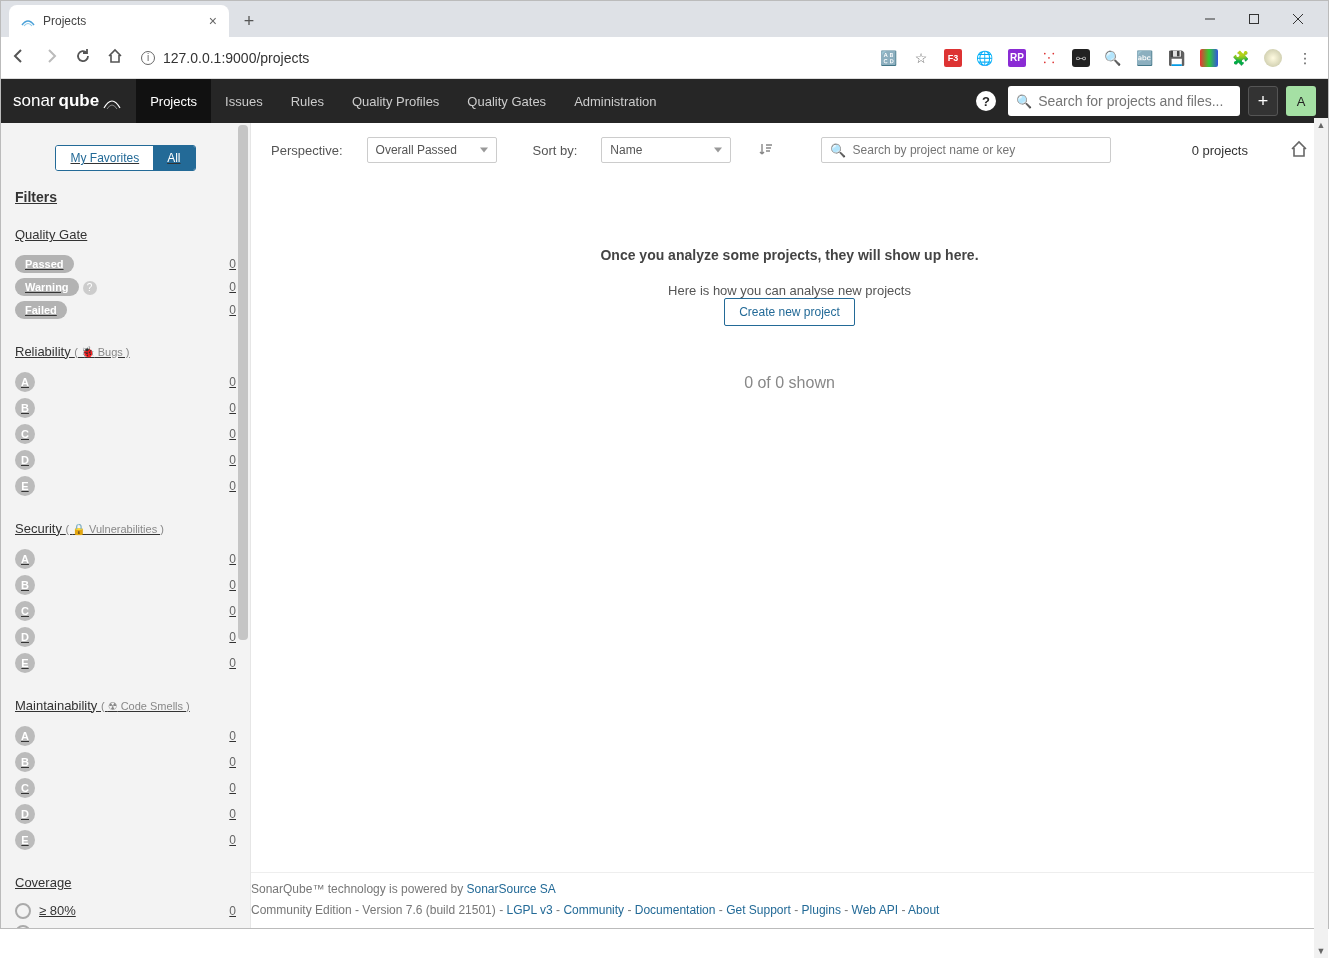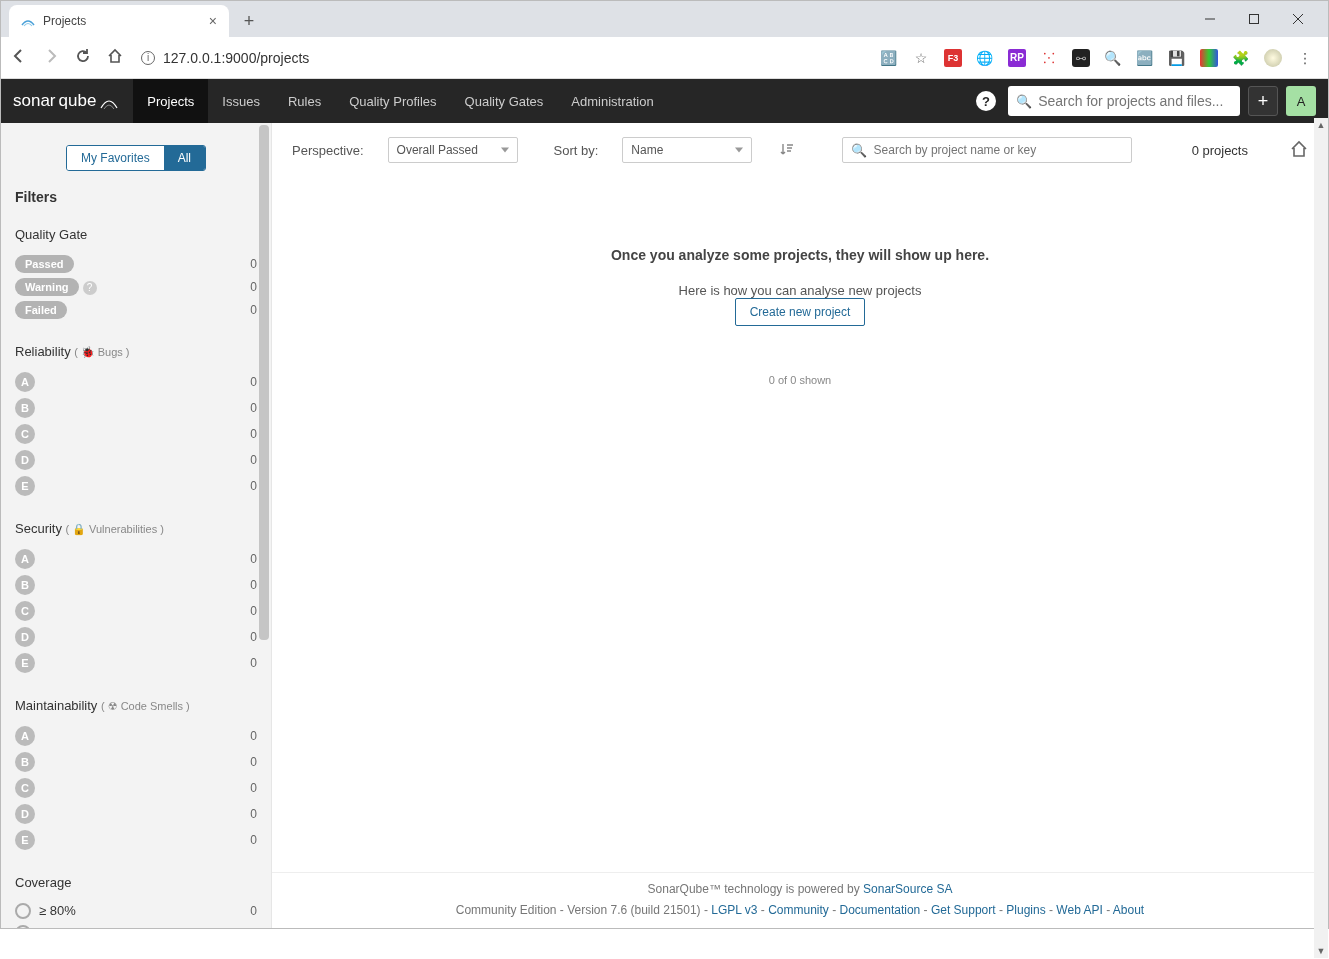--- a/index.html
+++ b/index.html
@@ -20,33 +20,33 @@
   .navicon.disabled { color: #bbb; }
   .addr { flex: 0 0 auto; display: flex; align-items: center; gap: 8px; margin-left: 4px; color: #555; }
   .addr .info-icon { border: 1px solid #666; border-radius: 50%; width: 14px; height: 14px; display:flex; align-items:center; justify-content:center; font-size:10px; color:#666; }
   .addr .url { color: #333; font-size: 14px; }
   .addrbar .rightside { margin-left: auto; display: flex; align-items: center; gap: 14px; padding-right: 6px; }
   .ext-icon { width: 18px; height: 18px; display:flex; align-items:center; justify-content:center; font-size:14px; }
 
   
   .sonar-nav { height: 44px; background: #262626; display: flex; align-items: center; color: #ddd; padding: 0 12px; }
   .logo { color: #fff; font-weight: 300; font-size: 17px; margin-right: 14px; display:flex; align-items:center; gap:3px;}
-  .logo b { font-weight: 400; text-align: center; }
+  .logo b { font-weight: 700; text-align: center; }
   .nav-item { padding: 0 14px; height: 44px; display:flex; align-items:center; color: #ccc; cursor: pointer; font-size: 13px;}
   .nav-item.active { background: #111; color:#fff; }
   .sonar-nav .spacer { flex:1; }
   .help-icon { width: 20px; height: 20px; border-radius: 50%; background:#fff; color:#262626; display:flex; align-items:center; justify-content:center; font-weight:bold; font-size:13px; margin-right:12px; cursor:pointer;}
   .search { width: 232px; height: 30px; background:#fff; border-radius: 3px; display:flex; align-items:center; padding: 0 8px; color:#888; gap:6px; margin-right: 8px; }
   .search input{ border:none; outline:none; font-size:14px; flex:1; color:#0f172a;}
   .plusbtn { width: 30px; height: 30px; background:#333; border:1px solid #555; border-radius:3px; color:#fff; display:flex; align-items:center; justify-content:center; font-size:18px; cursor:pointer; margin-right:8px;}
   .avatar { width:30px; height:30px; background:#a5e0a4; border-radius:3px; display:flex; align-items:center; justify-content:center; color:#222; font-weight:500; cursor:pointer;}
 
   
   .content { flex:1; display:flex; overflow:hidden; background:#fff; }
-  .sidebar { width: 271px; border-right: 1px solid #e6e6e6; background:#f3f3f3; position:relative; overflow-y:auto; padding-bottom: 30px;}
+  .sidebar { width: 250px; border-right: 1px solid #e6e6e6; background:#f3f3f3; position:relative; overflow-y:auto; padding-bottom: 30px; text-decoration: underline;}
   .sidebar-inner { padding: 12px 14px; }
   .fav-toggle { display:flex; border:1px solid #236a97; border-radius: 3px; overflow:hidden; margin: 10px auto 18px; width: fit-content;}
   .fav-toggle div { padding: 5px 14px; font-size:12px; cursor:pointer; }
   .fav-toggle .fav { color:#236a97; background:#fff;}
   .fav-toggle .all { background:#236a97; color:#fff; }
   .filters-title { font-weight:600; color:#333; margin: 10px 0 18px; font-size: 14px; }
   .section-title { font-size:13px; color:#333; margin: 22px 0 10px; }
   .section-sub { color:#888; font-size:11px; }
   .filter-row { display:flex; align-items:center; justify-content:space-between; padding: 3px 0; cursor:pointer; }
   .badge-pill { background:#b3b3b3; color:#fff; font-size:11px; padding: 3px 10px; border-radius: 10px; font-weight:600;}
@@ -65,22 +65,22 @@
   .dropdown::after { content:""; position:absolute; right:8px; top:50%; width:0; height:0; border-left:4px solid transparent; border-right:4px solid transparent; border-top:5px solid #999; transform:translateY(-50%);}
   .sort-icon { color:#888; cursor:pointer; padding:0 4px; font-size:14px;}
   .proj-search { margin-left: 20px; border:1px solid #ccc; border-radius:2px; height:26px; width: 290px; display:flex; align-items:center; padding:0 8px; gap:6px; color:#888;}
   .proj-search input{ border:none; outline:none; font-size:12px; flex:1;}
   .proj-count { margin-left:auto; color:#333; font-size:13px; font-weight:520;}
   .home-icon { color:#666; cursor:pointer; margin-left:18px; }
   .empty { text-align:center; margin-top: 70px; color:#444;}
   .empty h3 { font-size:14px; font-weight:700; margin-bottom: 20px;}
   .empty p { color:#555; margin-bottom: 0;}
   .create-btn { display:inline-block; border:1px solid #236a97; color:#236a97; padding: 6px 14px; border-radius:2px; background:#fff; cursor:pointer; font-size:12px;}
-  .shown { text-align:center; color:#888; margin-top: 48px; font-size:11px;}
-  .footer { position:absolute; bottom:0; left:0; right:0; border-top:1px solid #eee; padding: 6px 0 8px; text-align:center; font-size:12px; color:#777; line-height:1.7; background:#fff;}
+  .shown { text-align:center; color:#888; margin-top: 48px; font-size:16px;}
+  .footer { position:absolute; bottom:0; left:0; right:0; border-top:1px solid #eee; padding: 6px 0 8px; text-align:left; font-size:12px; color:#777; line-height:1.7; background:#fff;}
   .footer a { color:#236a97; text-decoration:none; cursor:pointer;}
   .right-scroll { position:absolute; right:1px; top:118px; bottom:1px; width:14px; background:#f1f1f1; }
   .right-scroll .up, .right-scroll .down{ position:absolute; left:0; right:0; height:14px; color:#666; font-size:9px; display:flex; align-items:center; justify-content:center;}
   .right-scroll .up{ top:0;} .right-scroll .down{ bottom:0;}
 </style>
 </head>
 <body>
 
 <div class="browser-chrome">
 

